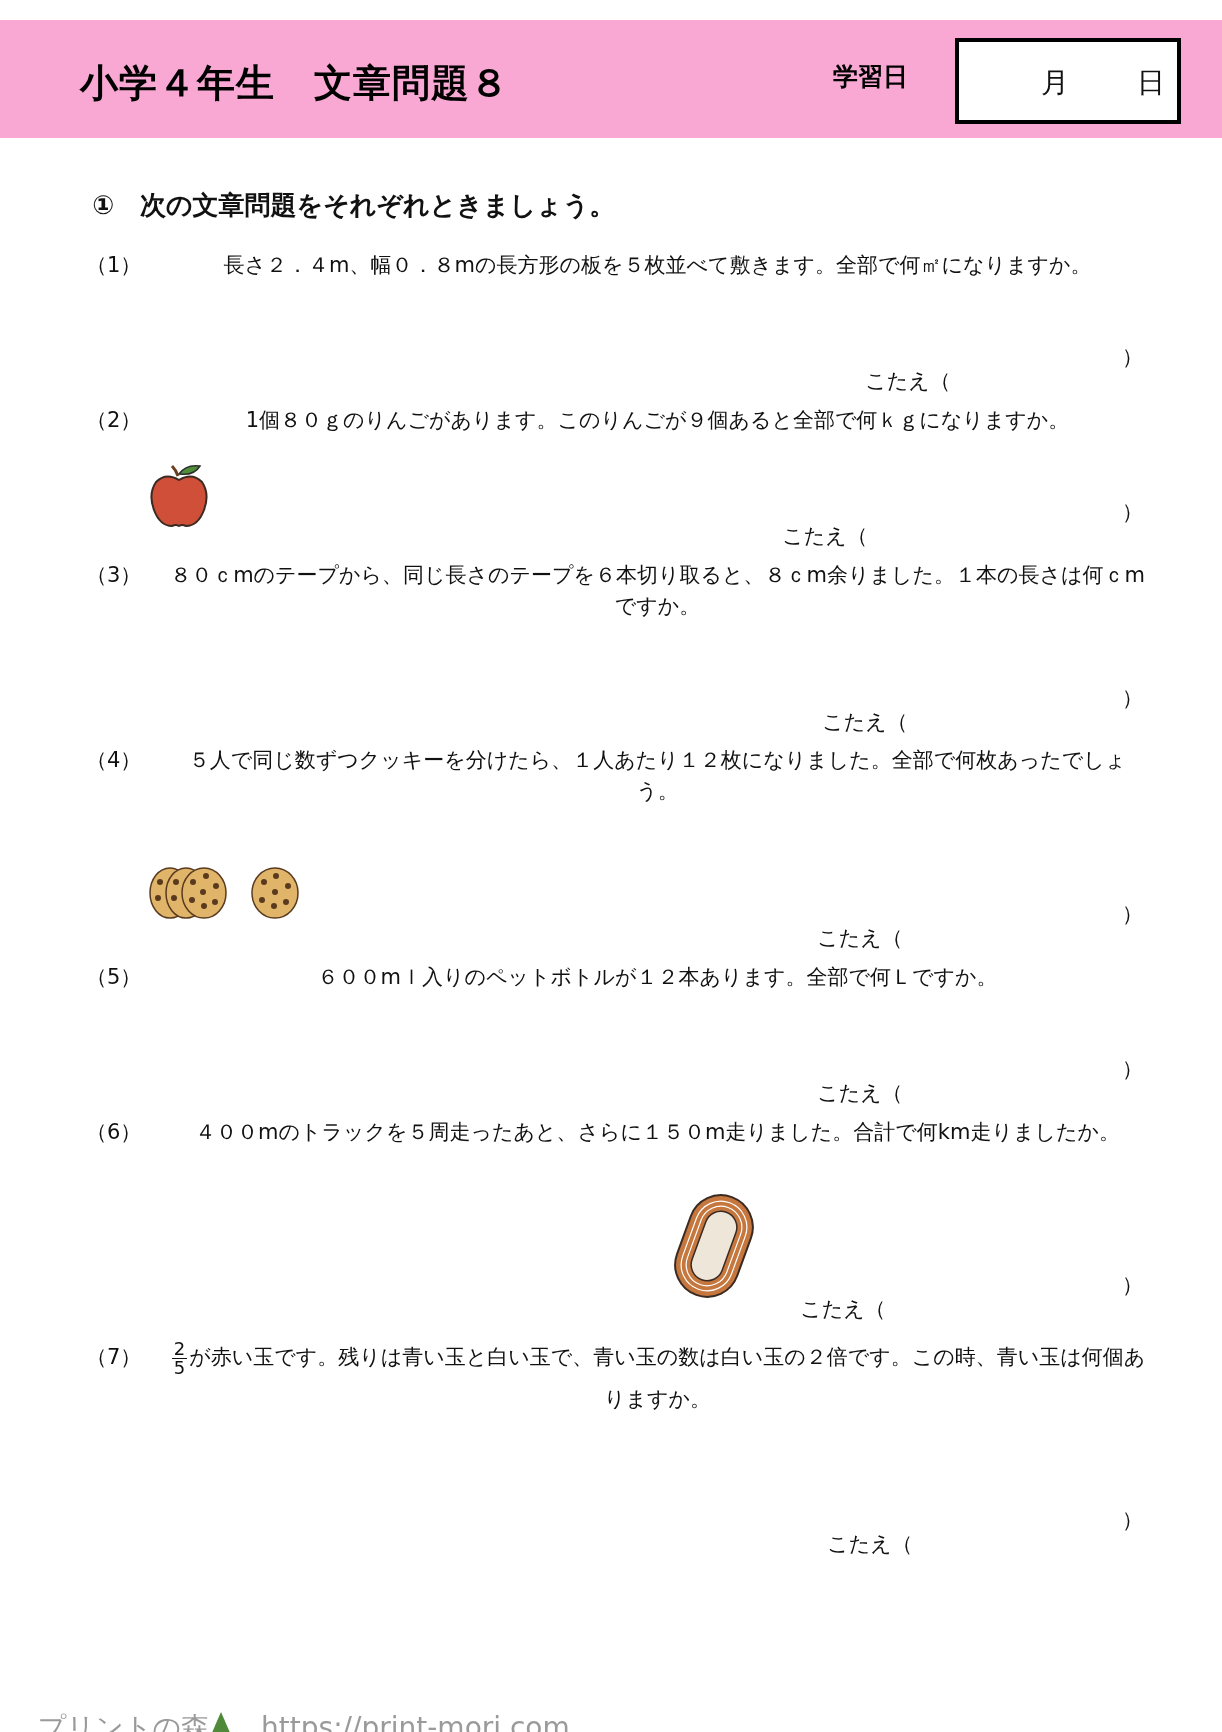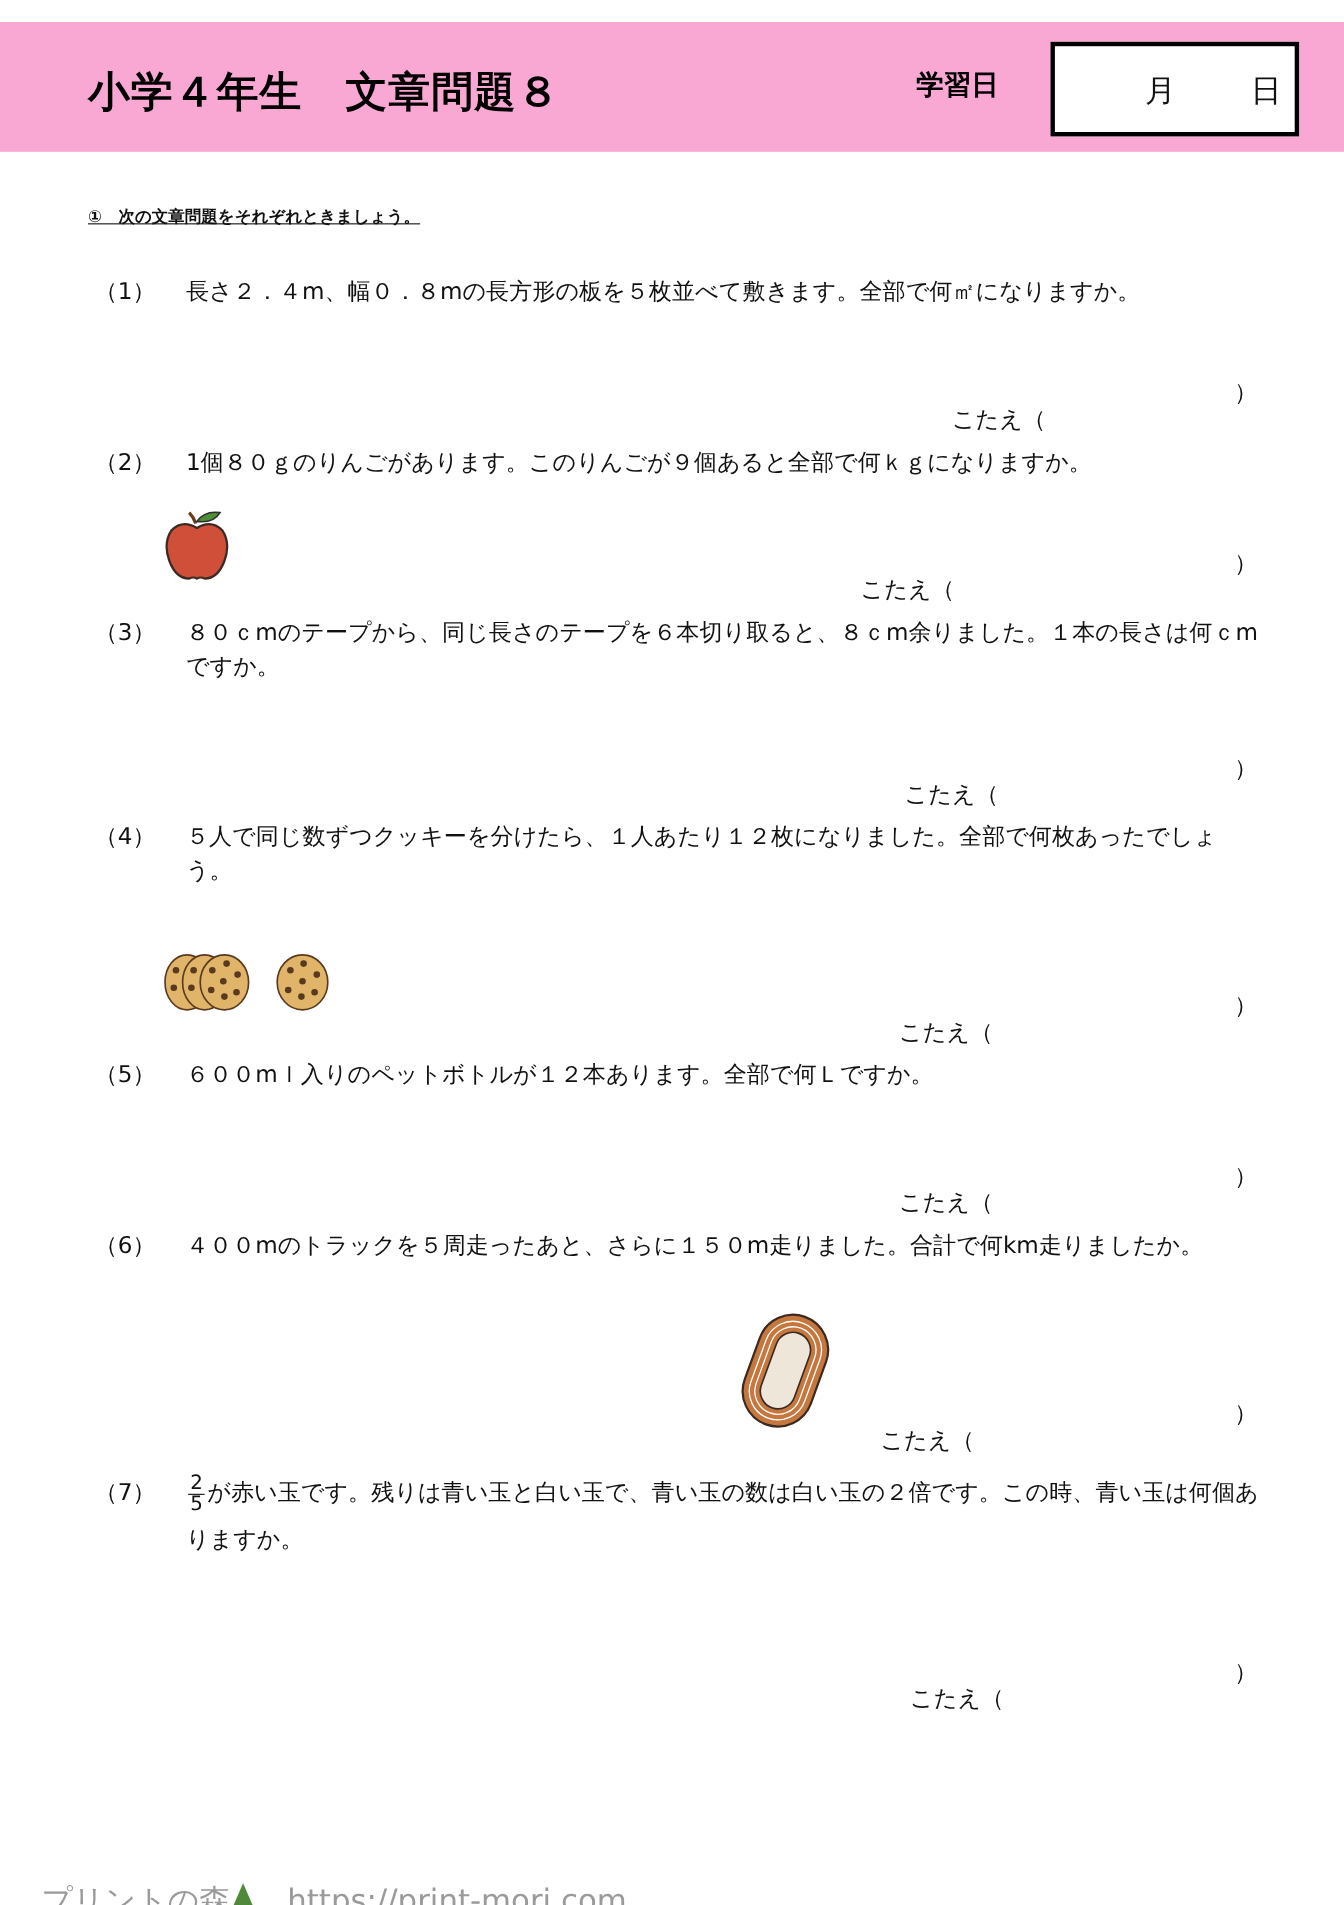--- a/index.html
+++ b/index.html
@@ -4,24 +4,24 @@
 <style>
   html, body { margin:0; padding:0; }
   body { width:1222px; height:1732px; background:#ffffff; position:relative; overflow:hidden;
          font-family:"DejaVu Sans","Liberation Sans",sans-serif; color:#111; }
   .header { position:absolute; left:0; top:0; width:1222px; height:118px; background:#f9a8d4;margin-top:20px; }
   .title { position:absolute; left:80px; top:38px; font-size:38px; font-weight:bold; letter-spacing:1px; color:#000; white-space:pre; }
   .date-label { position:absolute; left:833px; top:40px; font-size:25px; font-weight:bold; color:#000; }
   .date-box { position:absolute; left:955px; top:18px; width:218px; height:78px; background:#fff; border:4px solid #000; }
   .date-box .m { position:absolute; left:82px; top:22px; font-size:28px; }
   .date-box .d { position:absolute; left:178px; top:22px; font-size:28px; }
-  .section { position:absolute; left:80px; top:188px; font-size:15px; font-weight:bold; white-space:pre;text-decoration:underline; }
+  .section { position:absolute; left:92px; top:188px; font-size:26px; font-weight:bold; white-space:pre; }
   .q { position:absolute; left:86px; font-size:21px; line-height:31px; width:1060px; }
   .q .num { position:absolute; left:0; top:0; }
-  .q .txt { display:block; margin-left:83px; }
+  .q .txt { display:block; margin-left:83px;text-align:center; }
   .ans { position:absolute; font-size:21px; white-space:pre; }
   .frac { display:inline-flex; flex-direction:column; align-items:center; vertical-align:middle; font-size:18px; line-height:18px; margin:0 2px; }
   .frac .n { border-bottom:1.5px solid #111; padding:0 2px; }
   .footer { position:absolute; left:20px; top:1676px; font-size:28px; color:#9a9a9a; white-space:pre; }
   .icon { position:absolute; }
 </style>
 </head>
 <body>
 
 <div class="header">

